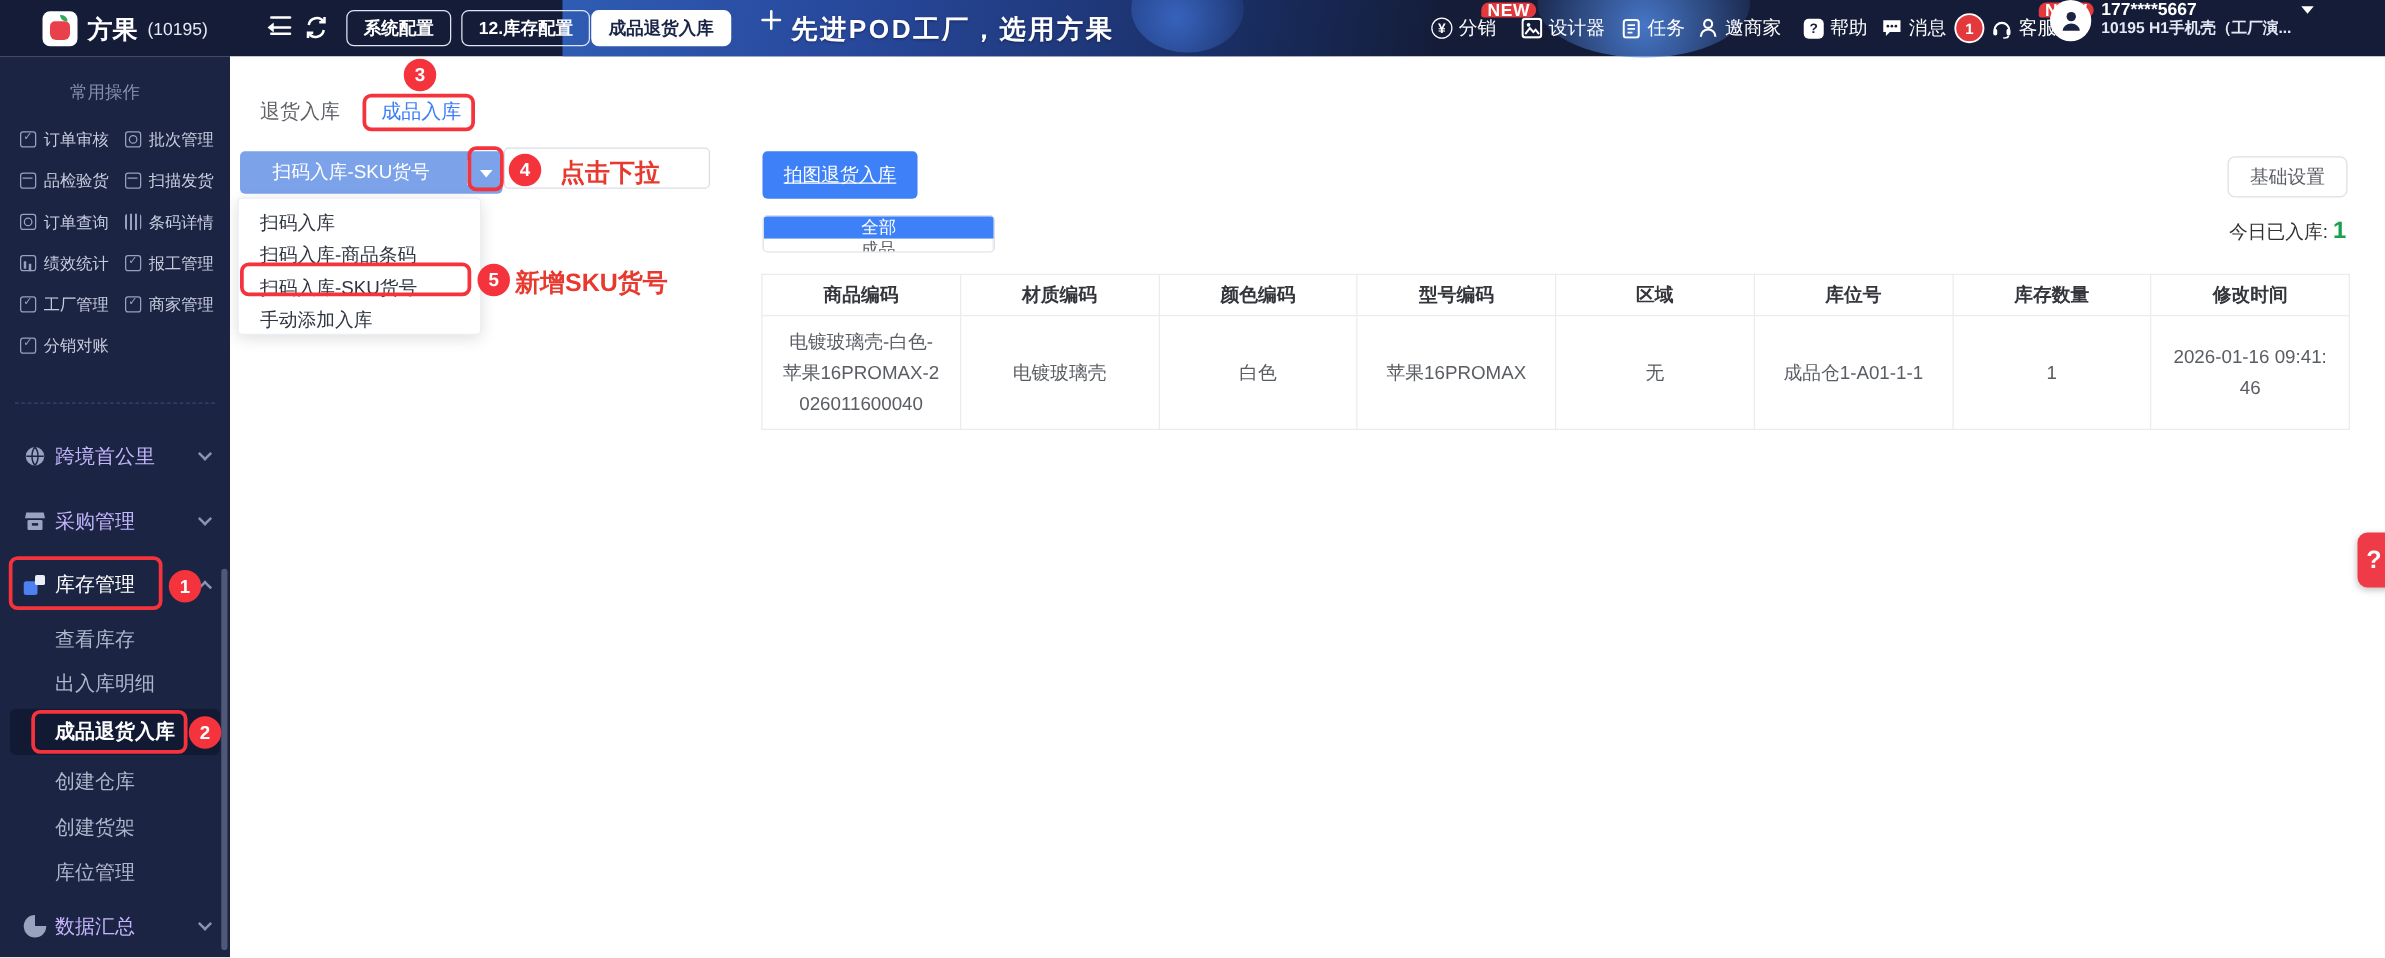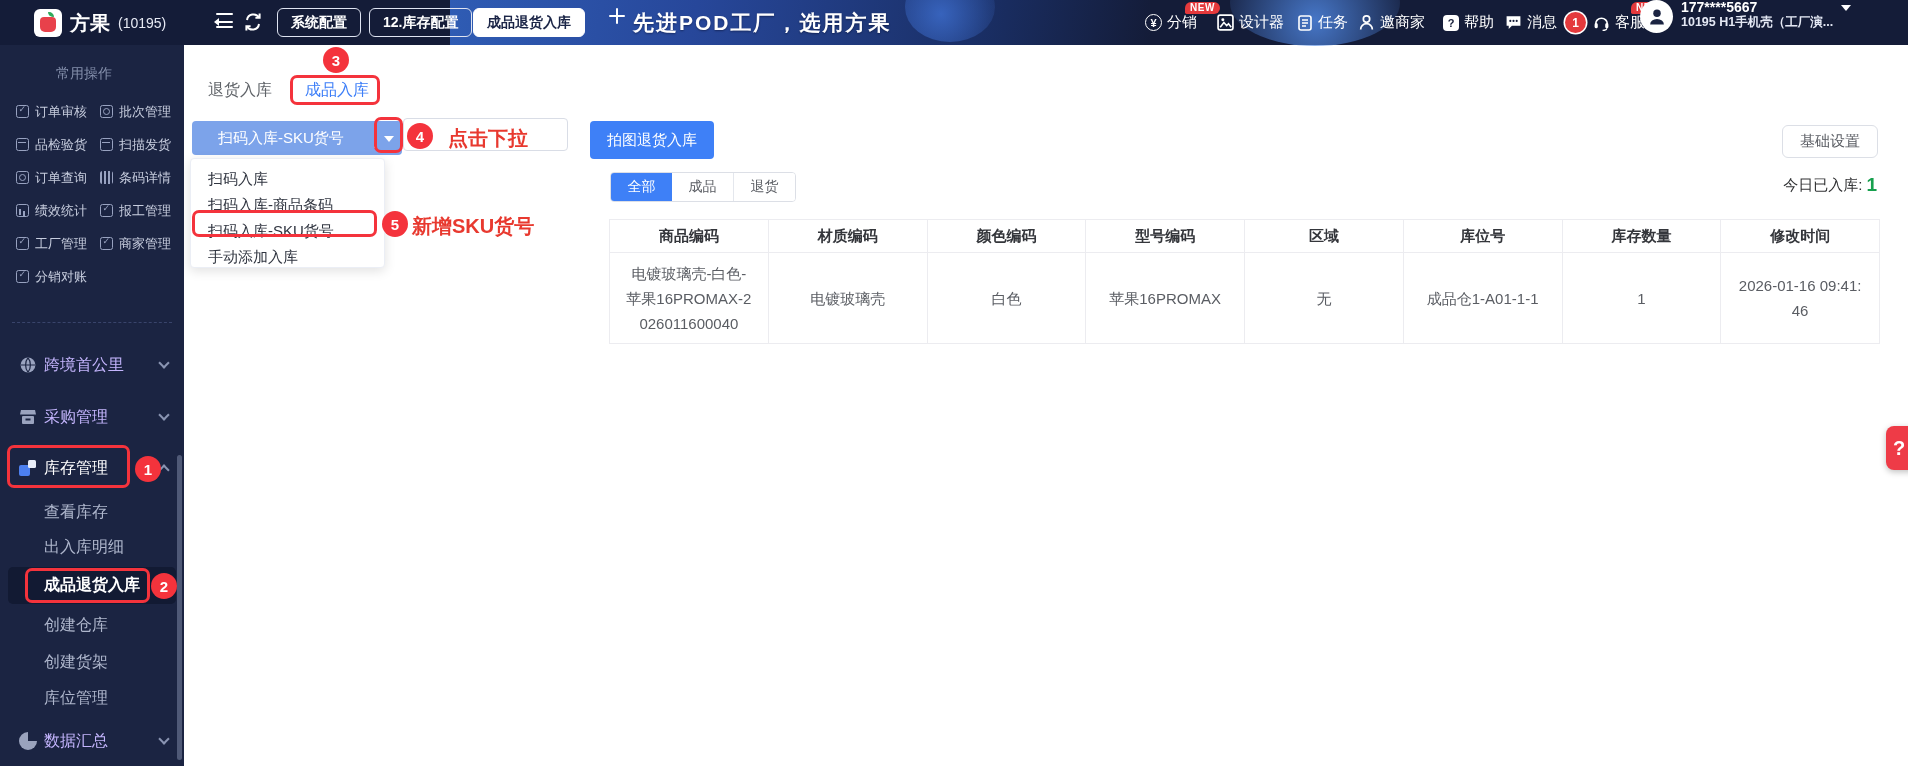--- a/index.html
+++ b/index.html
@@ -30,21 +30,21 @@
   .nav-btn.active { left:473px; background:#fff; border-color:#fff; color:#1b2547; }
   .banner-text { position:absolute; left:633px; top:9px; color:#fff; font-size:21px; font-weight:bold; letter-spacing:2px; white-space:nowrap;
     text-shadow:0 1px 2px rgba(0,0,20,.4); }
   .spark { position:absolute; left:609px; top:8px; width:16px; height:16px; }
   .spark:before { content:""; position:absolute; left:7px; top:0; width:2px; height:16px; background:#fff; border-radius:1px; }
   .spark:after { content:""; position:absolute; left:0; top:7px; width:16px; height:2px; background:#fff; border-radius:1px; }
   .hm-item { position:absolute; top:0; height:45px; display:flex; align-items:center; gap:5px; color:#fff; font-size:15px; cursor:pointer; white-space:nowrap; }
   .hm-item svg { display:block; }
   .mi { left:1145px; } .mdesigner { left:1217px; } .mtask { left:1297px; } .minvite { left:1358px; }
   .mhelp { left:1443px; } .mmsg { left:1505px;justify-content:flex-end; } .mcs { left:1593px; }
-  .badge-new { position:absolute; top:2px; background:#e4393c; color:#fff; font-size:10px; font-weight:bold; line-height:12px;
+  .badge-new { position:absolute; top:2px; background:#e4393c; color:#fff; font-size:14px; font-weight:bold; line-height:12px;
     padding:0 5px; border-radius:7px 7px 7px 2px; letter-spacing:.5px; }
   .mi .badge-new { left:40px; } .mcs .badge-new { left:38px; }
   .count-badge { width:21px; height:21px; margin-left:3px; background:#e4393c; border-radius:50%; color:#fff; font-size:12px; font-weight:bold;
     display:flex; align-items:center; justify-content:center; box-shadow:0 0 0 1.5px #fff; }
   .yen-circle { width:17px; height:17px; border:1.6px solid #fff; border-radius:50%; color:#fff; font-size:11px; font-weight:bold;
     display:flex; align-items:center; justify-content:center; }
   .q-round { width:16px; height:16px; background:#fff; border-radius:4px; color:#141c38; font-size:11px; font-weight:bold;
     display:flex; align-items:center; justify-content:center; }
   .user-block { position:absolute; left:1640px; top:0; height:45px; display:flex; gap:8px; cursor:pointer;font-weight:bold; }
   .avatar { width:33px; height:33px; background:#fff; border-radius:50%; display:flex; align-items:center; justify-content:center; }
@@ -82,23 +82,23 @@
 
   
   .main { position:absolute; left:184px; top:45px; width:1724px; height:721px; background:#fff; }
   .page-tab { position:absolute; top:30px; height:30px; line-height:30px; font-size:16px; color:#5f6368; cursor:pointer; white-space:nowrap; }
   .page-tab.t1 { left:24px; }
   .page-tab.t2 { left:121px; color:#3c7ef8; }
   .scan-btn { position:absolute; left:8px; top:76px; width:210px; height:34px; background:#7ca3ea; border-radius:4px; cursor:pointer; }
   .scan-btn .lbl { position:absolute; left:26px; top:0; height:34px; line-height:34px; color:#fff; font-size:15px; white-space:nowrap; }
   .scan-btn .divline { position:absolute; left:182px; top:7px; width:1.5px; height:20px; background:#fff; }
   .scan-btn .tri { position:absolute; left:192px; top:15px; width:0; height:0; border:5px solid transparent; border-top:6px solid #fff; }
-  .photo-btn { position:absolute; left:406px; top:76px; width:124px; height:38px; background:#3e80f7; border-radius:4px;
-    color:#fff; font-size:15px; display:flex; align-items:center; justify-content:center; cursor:pointer; white-space:nowrap; }
-  .filter-seg { position:absolute; left:426px; top:127px; width:186px; height:30px; border:1px solid #dcdfe6; border-radius:4px; display:flex; overflow:hidden; background:#fff; }
+  .photo-btn { position:absolute; left:426px; top:76px; width:124px; height:38px; background:#3e80f7; border-radius:4px;
+    color:#fff; font-size:15px; display:flex; align-items:center; justify-content:center; cursor:pointer; white-space:nowrap;text-decoration:underline; }
+  .filter-seg { position:absolute; left:426px; top:127px; width:186px; height:30px; border:1px solid #dcdfe6; border-radius:4px; display:flex; overflow:hidden; background:#fff;flex-direction:column; }
   .seg { flex:1; display:flex; align-items:center; justify-content:center; font-size:14px; color:#5a5d63; cursor:pointer; background:#fff; }
   .seg.active { background:#3e80f7; color:#fff; }
   .seg.mid { border-right:1px solid #e4e7ed; }
   .settings-btn { position:absolute; left:1598px; top:80px; width:96px; height:33px; border:1px solid #dcdfe6; border-radius:6px; background:#fff;
     color:#5a5d63; font-size:15px; display:flex; align-items:center; justify-content:center; cursor:pointer; white-space:nowrap; }
   .today-line { position:absolute; right:31px; top:128px; height:24px; display:flex; align-items:center; gap:4px; white-space:nowrap; }
   .today-label { color:#303133; font-size:15px; }
   .today-value { color:#17a04e; font-size:19px; font-weight:bold; }
 
   

